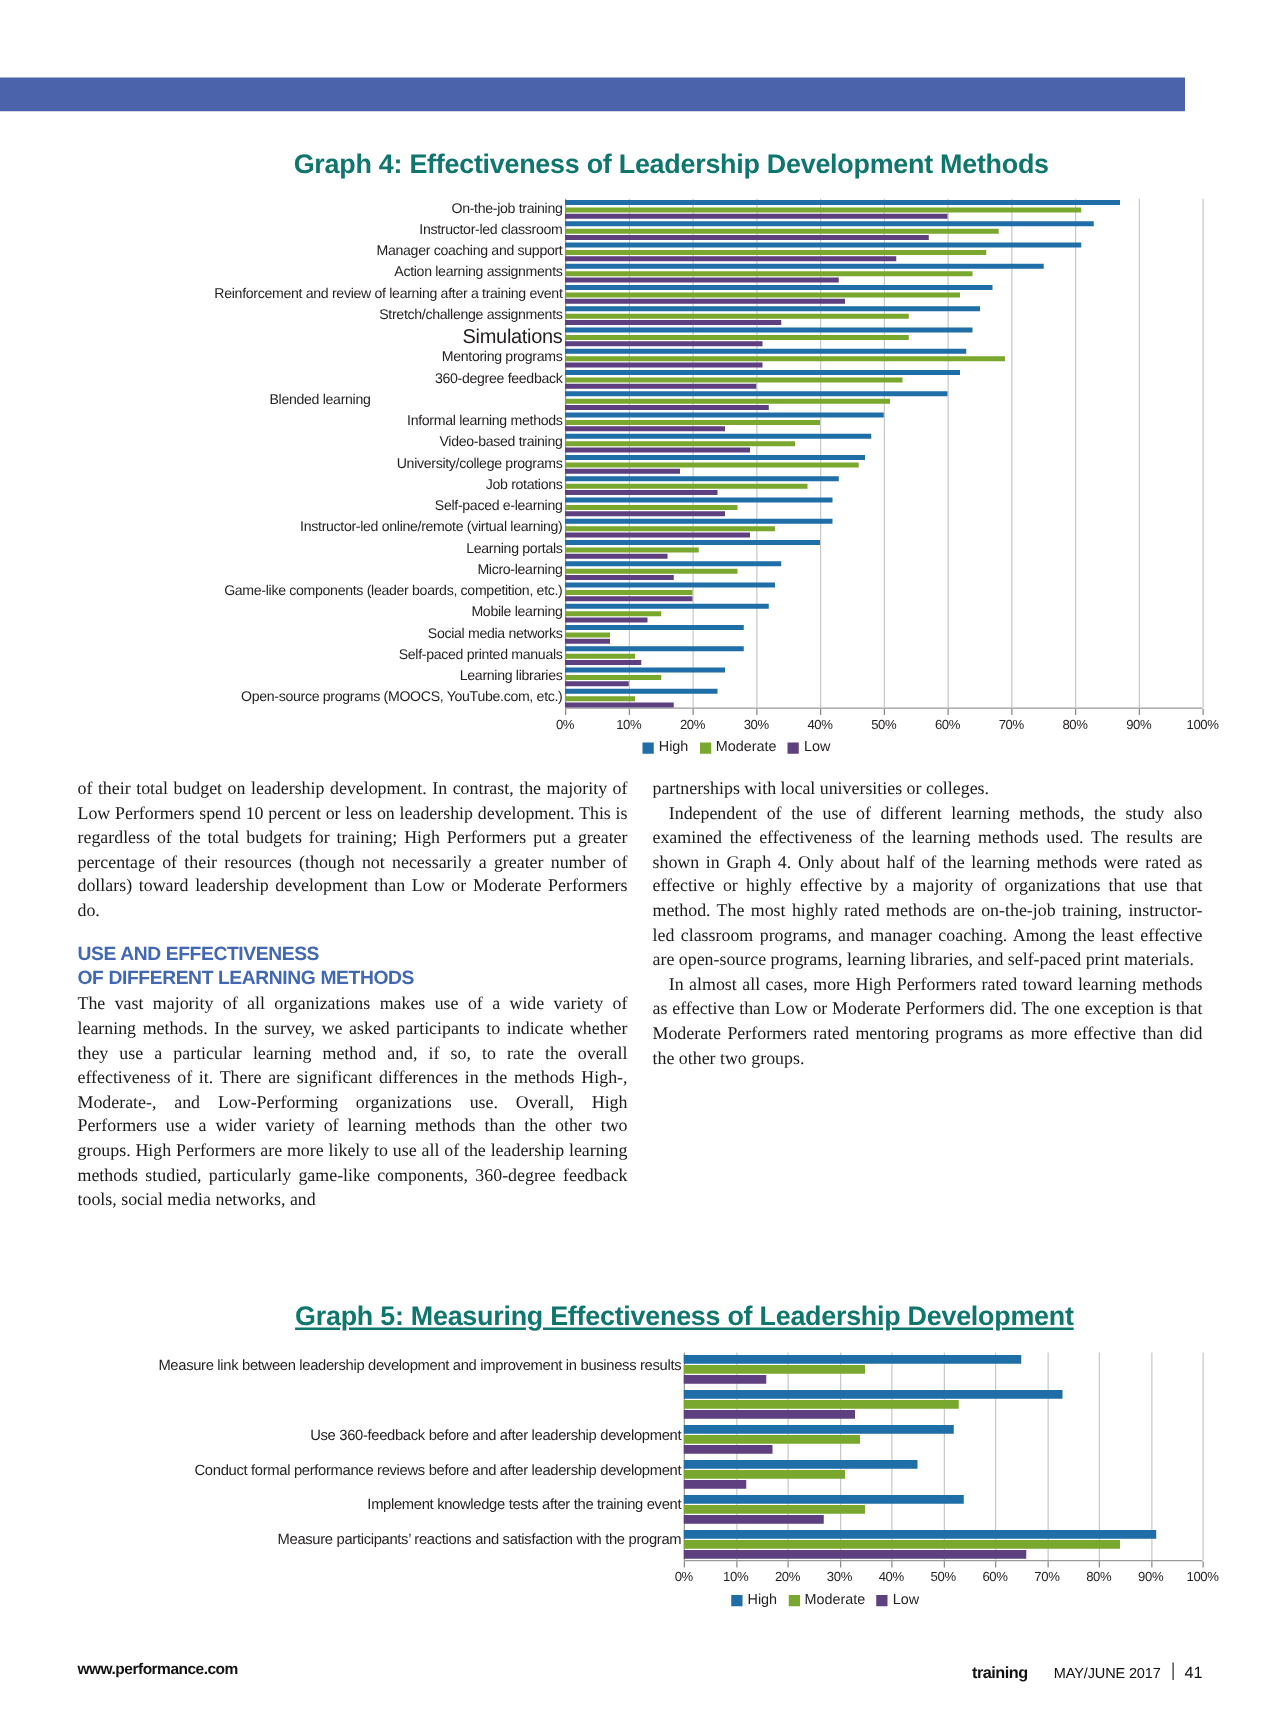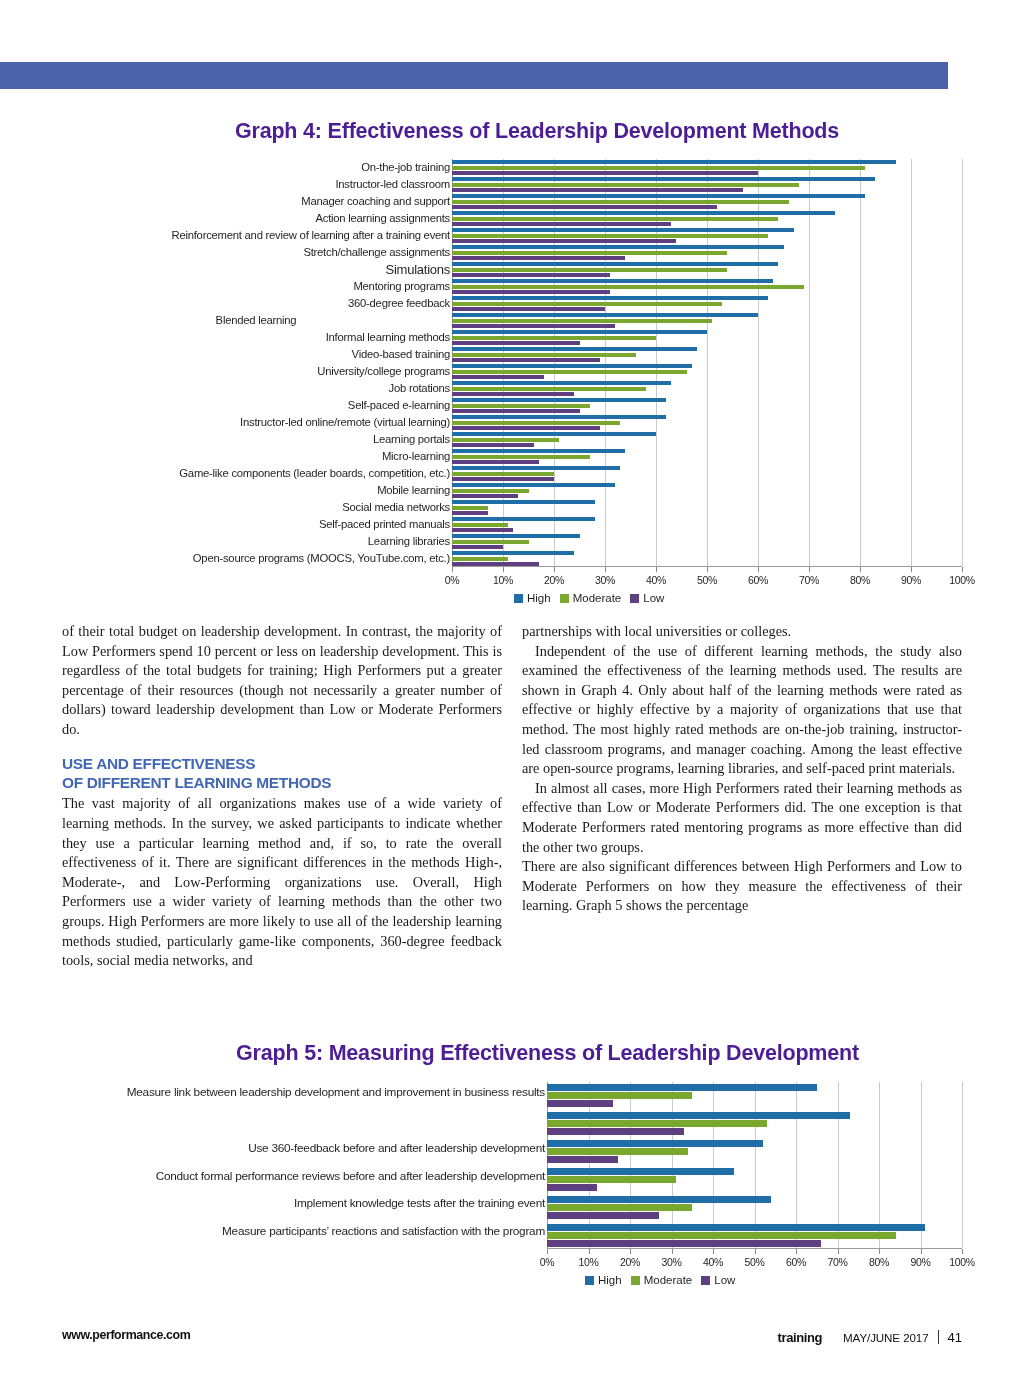--- a/index.html
+++ b/index.html
@@ -16,21 +16,21 @@
   
   .top-band{
     position:absolute;left:0;top:62px;width:948px;height:27px;
     background:#4a63ab;
   }
 
   
   .chart-title{
     text-align:center;
     font-weight:bold;
-    color:#4c1d95;
+    color:#0f766e;
     letter-spacing:-0.2px;
   }
 
   .chart{position:absolute;}
   .rows{position:absolute;left:0;top:0;right:0;}
   .row{position:relative;display:flex;align-items:flex-start;}
   .cat-label{
     text-align:right;
     color:#231f20;
     font-size:11.3px;
@@ -197,21 +197,21 @@
         </div>
         <div class="row" style="position: absolute; left: 0px; top: 85px; height: 17px; width: 100%;">
           <div class="cat-label" style="position: absolute; right: 6px; left: 0px; width: 388px; top: 2.5px; font-size: 11.3px;">Stretch/challenge assignments</div>
           <div class="bars" style="position: absolute; left: 390px; top: 0px; width: 510px; height: 17px;">
             <div class="bar high" title="High: 65%" style="width: 331.5px; height: 4px; top: 1.2px;"></div>
             <div class="bar moderate" title="Moderate: 54%" style="width: 275.4px; height: 4px; top: 6.5px;"></div>
             <div class="bar low" title="Low: 34%" style="width: 173.4px; height: 4px; top: 11.8px;"></div>
           </div>
         </div>
         <div class="row" style="position: absolute; left: 0px; top: 102px; height: 17px; width: 100%;">
-          <div class="cat-label" style="position: absolute; right: 6px; left: 0px; width: 388px; top: 2.5px; font-size: 13px;">Simulations</div>
+          <div class="cat-label" style="position: absolute; right: 6px; left: 0px; width: 388px; top: 2.5px; font-size: 16px;">Simulations</div>
           <div class="bars" style="position: absolute; left: 390px; top: 0px; width: 510px; height: 17px;">
             <div class="bar high" title="High: 64%" style="width: 326.4px; height: 4px; top: 1.2px;"></div>
             <div class="bar moderate" title="Moderate: 54%" style="width: 275.4px; height: 4px; top: 6.5px;"></div>
             <div class="bar low" title="Low: 31%" style="width: 158.1px; height: 4px; top: 11.8px;"></div>
           </div>
         </div>
         <div class="row" style="position: absolute; left: 0px; top: 119px; height: 17px; width: 100%;">
           <div class="cat-label" style="position: absolute; right: 6px; left: 0px; width: 388px; top: 2.5px; font-size: 11.3px;">Mentoring programs</div>
           <div class="bars" style="position: absolute; left: 390px; top: 0px; width: 510px; height: 17px;">
             <div class="bar high" title="High: 63%" style="width: 321.3px; height: 4px; top: 1.2px;"></div>
@@ -384,26 +384,25 @@
     <div class="subhead">
       <span>USE AND EFFECTIVENESS</span><br>
       <span>OF DIFFERENT LEARNING METHODS</span>
     </div>
     <p>The vast majority of all organizations makes use of a wide variety of learning methods. In the survey, we asked participants to indicate whether they use a particular learning method and, if so, to rate the overall effectiveness of it. There are significant differences in the methods High-, Moderate-, and Low-Performing organizations use. Overall, High Performers use a wider variety of learning methods than the other two groups. High Performers are more likely to use all of the leadership learning methods studied, particularly game-like components, 360-degree feedback tools, social media networks, and</p>
   </div>
 
   <div class="col" style="left:522px;top:622px;width:440px;">
     <p>partnerships with local universities or colleges.</p>
     <p class="indent">Independent of the use of different learning methods, the study also examined the effectiveness of the learning methods used. The results are shown in Graph 4. Only about half of the learning methods were rated as effective or highly effective by a majority of organizations that use that method. The most highly rated methods are on-the-job training, instructor-led classroom programs, and manager coaching. Among the least effective are open-source programs, learning libraries, and self-paced print materials.</p>
-    <p class="indent">In almost all cases, more High Performers rated their learning methods as effective than Low or Moderate Performers did. The one exception is that Moderate Performers rated mentoring programs as more effective than did the other two groups.</p>
-    <p>There are also significant differences between High Performers and Low to Moderate Performers on how they measure the effectiveness of their learning. Graph 5 shows the percentage</p>
+    <p class="indent">In almost all cases, more High Performers rated toward learning methods as effective than Low or Moderate Performers did. The one exception is that Moderate Performers rated mentoring programs as more effective than did the other two groups.</p>
   </div>
 
   <div class="chart" id="g5" style="left:40px;top:1040px;width:935px;height:290px;">
-    <div class="chart-title" style="font-size:21.5px;line-height:26px;margin-left:80px;">Graph 5: Measuring Effectiveness of Leadership Development</div>
+    <div class="chart-title" style="font-size:21.5px;line-height:26px;margin-left:80px;text-decoration:underline;">Graph 5: Measuring Effectiveness of Leadership Development</div>
 
     <div class="plot" id="g5-plot" style="left:507px;top:42px;width:415px;height:167px;">
         <div class="gridline" style="left: 0px; background: rgb(154, 154, 154);"></div>
         <div class="tick" style="left: 0px;"></div>
         <div class="gridline" style="left: 41.5px;"></div>
         <div class="tick" style="left: 41.5px;"></div>
         <div class="gridline" style="left: 83px;"></div>
         <div class="tick" style="left: 83px;"></div>
         <div class="gridline" style="left: 124.5px;"></div>
         <div class="tick" style="left: 124.5px;"></div>

